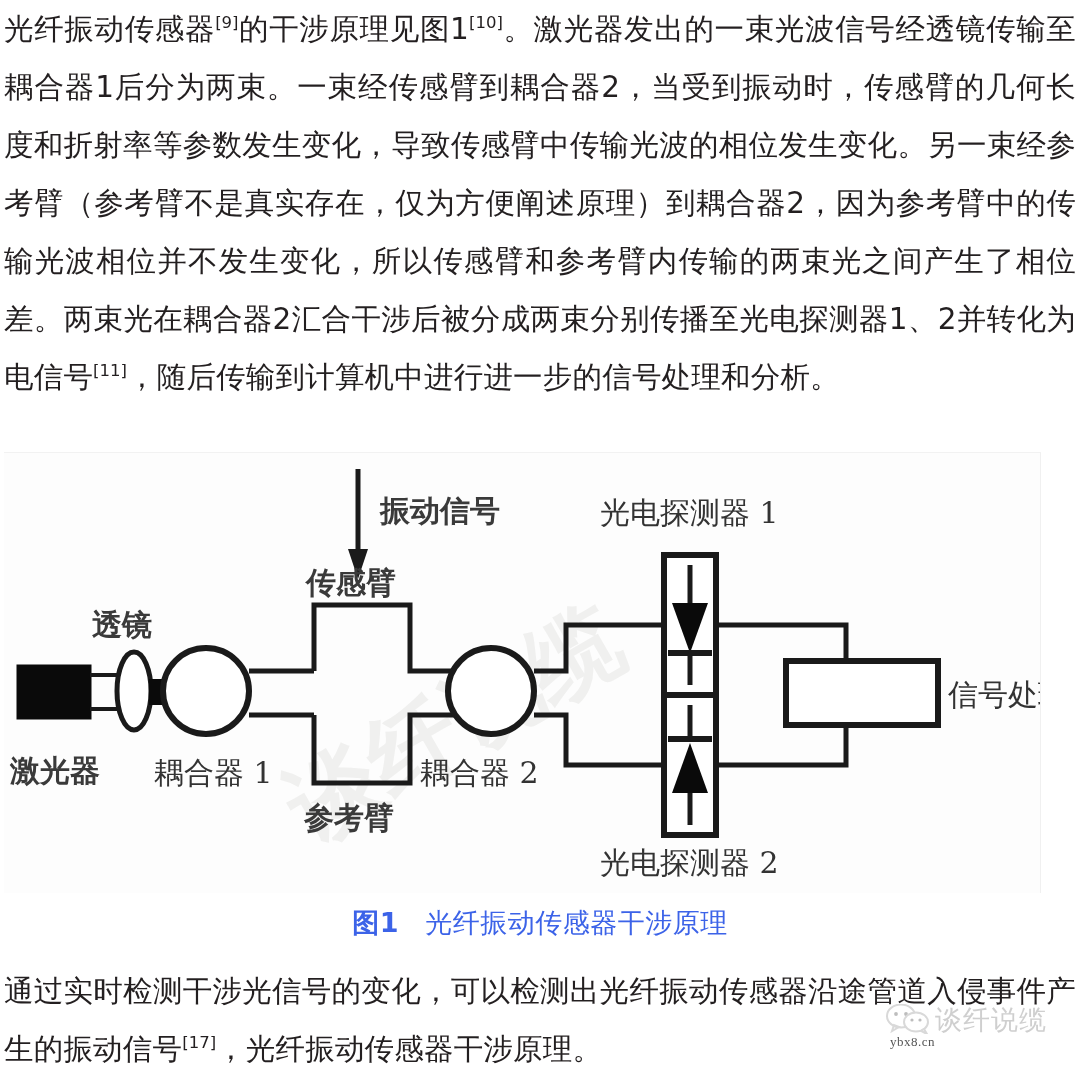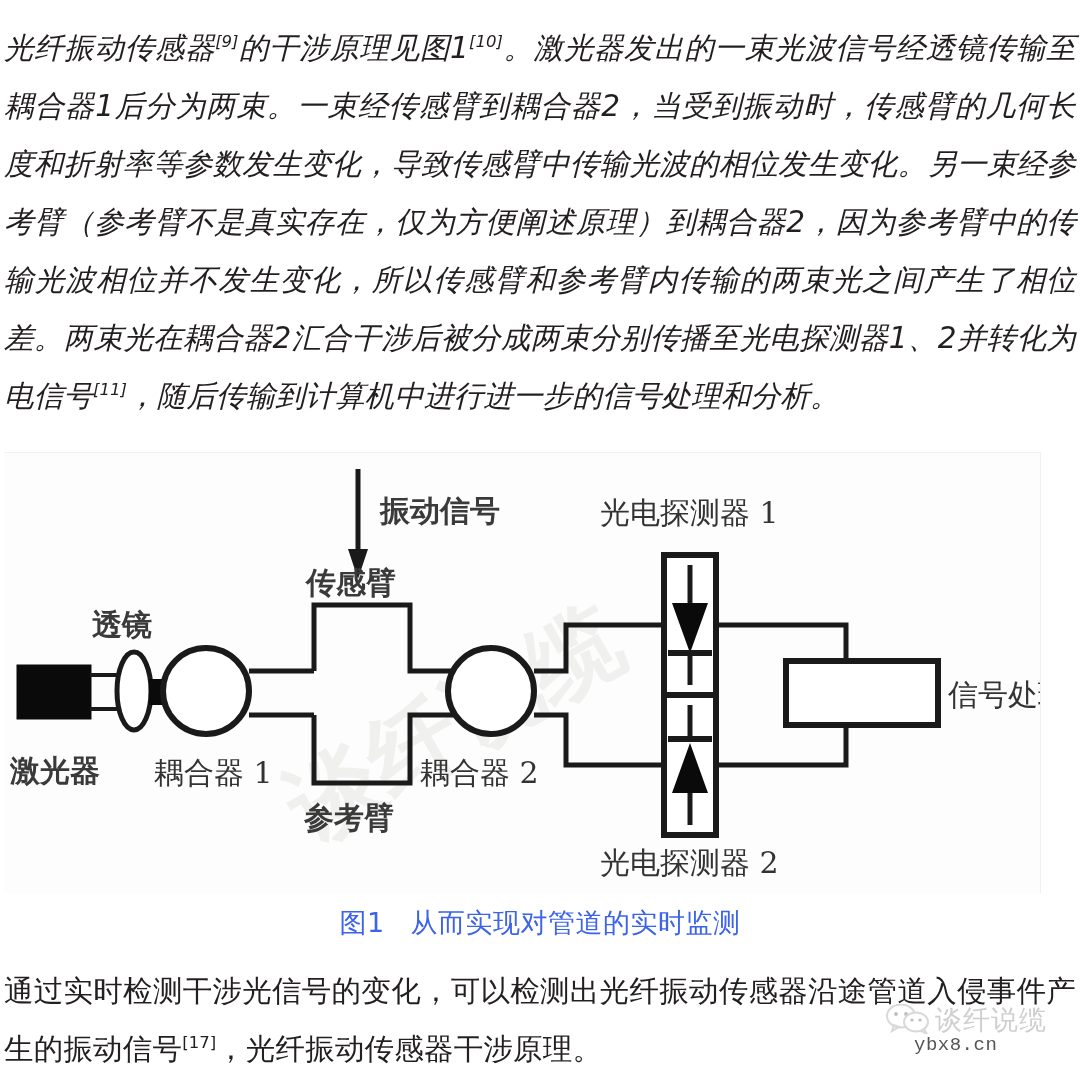--- a/index.html
+++ b/index.html
@@ -30,21 +30,21 @@
     width: 1072px;
     font-size: 29.5px;
     line-height: 58px;
     letter-spacing: 0.2px;
     text-align: justify;
     text-justify: inter-character;
     color: #231f20;
     font-family: "DejaVu Sans", "Liberation Sans", sans-serif;
     font-weight: 500;
   }
-  .para-top { top: 19px; font-style: italic; }
+  .para-top { top: 0; }
   .para-bottom { top: 962px; }
 
   .para sup {
     font-size: 0.56em;
     vertical-align: super;
     line-height: 0;
     letter-spacing: 0;
   }
 
   
@@ -92,21 +92,21 @@
     position: absolute;
     left: 0;
     top: 905px;
     width: 1080px;
     text-align: center;
     font-family: "DejaVu Sans", "Liberation Sans", sans-serif;
     font-size: 27px;
     color: #3c63e8;
     letter-spacing: 0.5px;
   }
-  .caption .cap-num { font-weight: 400; }
+  .caption .cap-num { font-weight: 700; }
   .caption .cap-gap { display: inline-block; width: 26px; }
 
   
   .wm-logo {
     position: absolute;
     left: 886px;
     top: 1004px;
     width: 186px;
     height: 56px;
   }
@@ -122,24 +122,24 @@
   .wm-name {
     font-family: "DejaVu Sans", "Liberation Sans", sans-serif;
     font-size: 27px;
     color: #cfcfcf;
     letter-spacing: 1px;
     line-height: 1;
     white-space: nowrap;
   }
   .wm-url {
     position: absolute;
-    left: 28px;
+    left: 4px;
     top: 30px;
-    font-family: Liberation Mono, monospace;
-    font-size: 19px;
+    font-family: Liberation Serif, serif;
+    font-size: 13px;
     color: #555555;
     letter-spacing: 0.5px;
   }
 </style>
 </head>
 <body>
 
 <div class="page">
 
   <div class="para para-top">
@@ -222,21 +222,21 @@
 
       <text class="diag-label" x="596" y="70">光电探测器 1</text>
 
       <text class="diag-label" x="596" y="420">光电探测器 2</text>
 
       <text class="diag-label" x="944" y="252">信号处理</text>
     </svg>
   </div>
 
   <div class="caption">
-    <span class="cap-num">图1</span><span class="cap-gap"></span><span>从而实现对管道的实时监测</span>
+    <span class="cap-num">图1</span><span class="cap-gap"></span><span>光纤振动传感器干涉原理</span>
   </div>
 
   <div class="para para-bottom">
     <span>通过实时检测干涉光信号的变化，可以检测出光纤振动传感器沿途管道入侵事件产生的振动信号</span><sup>[17]</sup><span>，光纤振动传感器干涉原理。</span>
   </div>
 
   <div class="wm-logo">
     <div class="wm-logo-row">
       <svg class="wm-chat-icon" viewBox="0 0 44 30">
         <ellipse cx="15" cy="12" rx="14" ry="11.5" fill="none" stroke="#d9d9d9" stroke-width="2"></ellipse>

